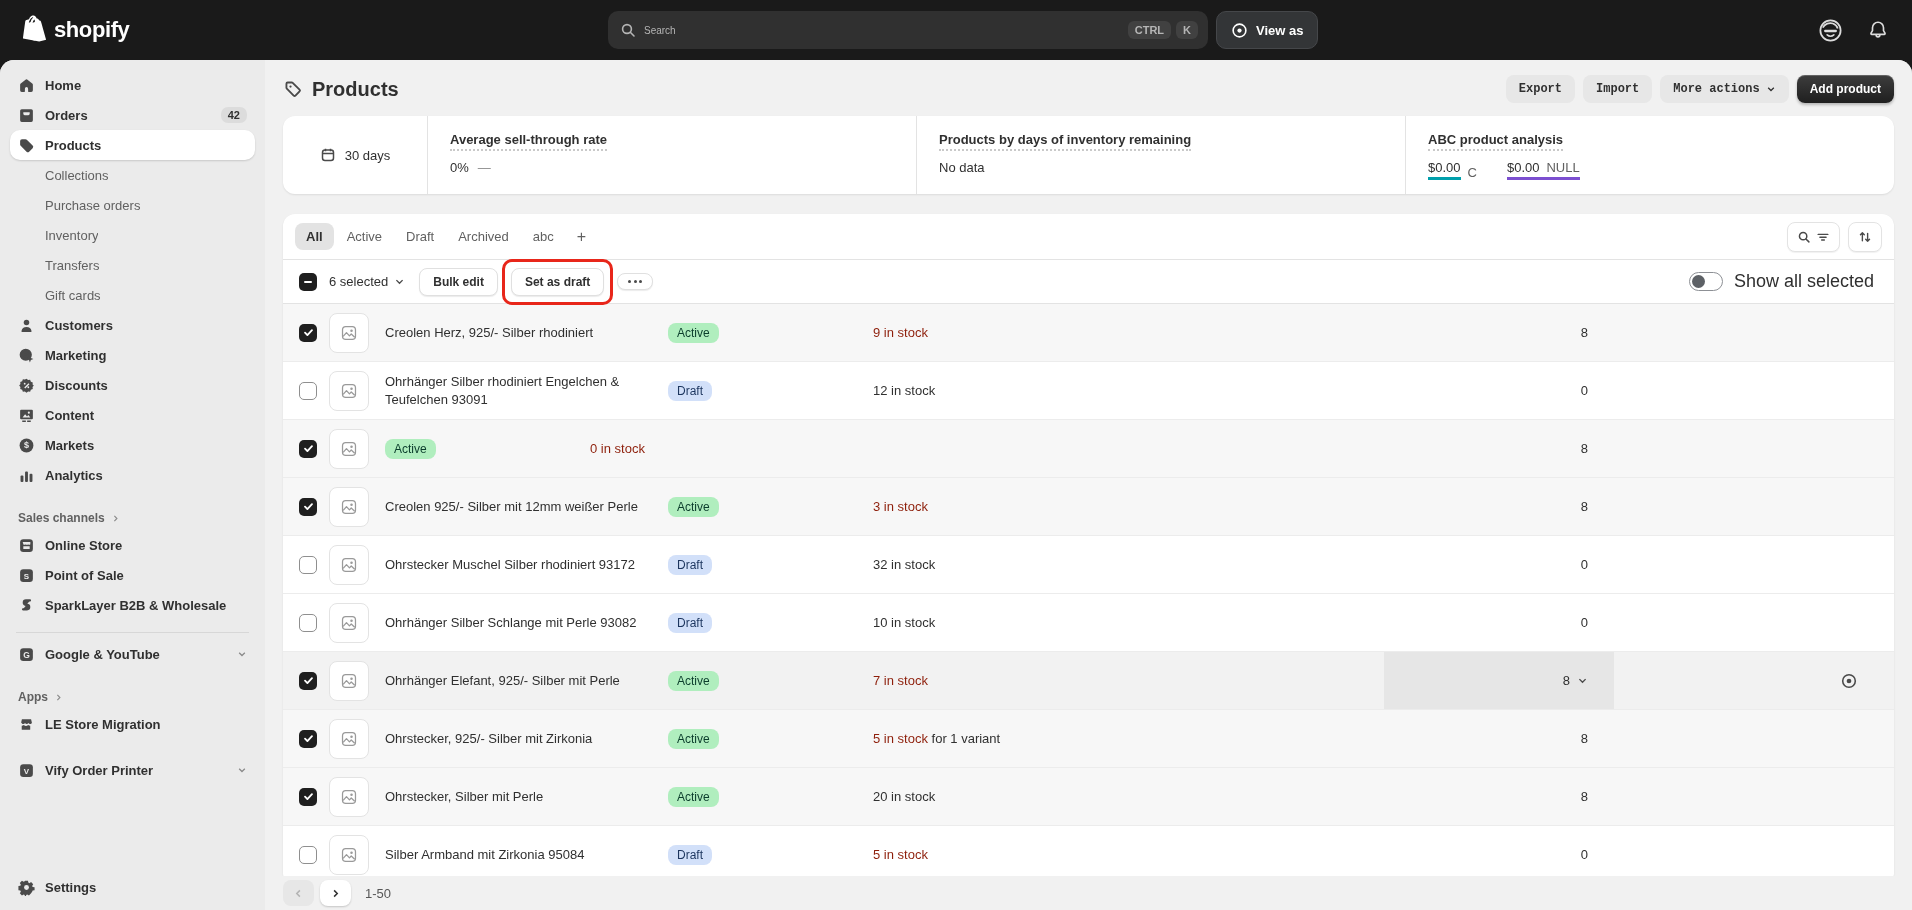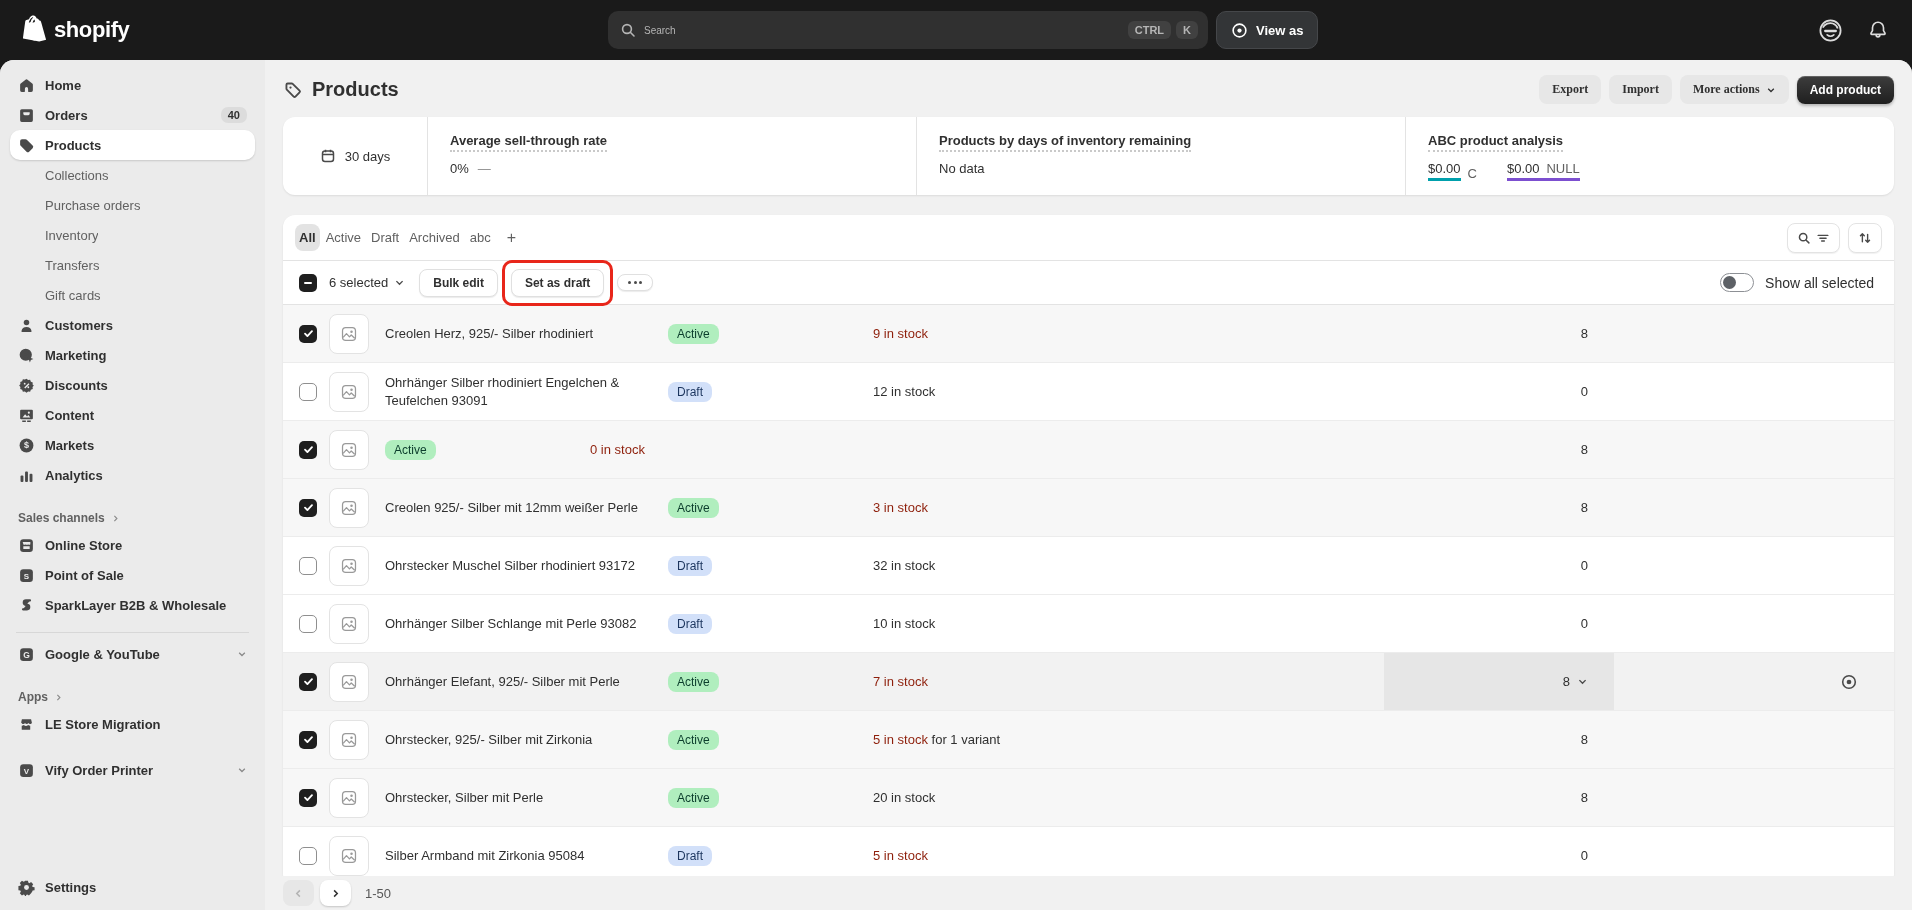--- a/index.html
+++ b/index.html
@@ -42,62 +42,62 @@
   .label-text{white-space:nowrap;overflow:hidden;text-overflow:ellipsis;text-align:right;}
   .settings-wrap{margin-top:auto;padding:0 10px;}
 
   
   .main{flex:1;position:relative;background:#f1f1f1;overflow:hidden;}
   .page-header{display:flex;align-items:center;padding:15px 18px 13px;}
   .page-title{display:flex;gap:9px;align-items:center;font-size:20px;font-weight:700;color:#303030;}
   .page-title .ic{width:20px;height:20px;color:#4a4a4a;display:flex;}
   .header-actions{margin-left:auto;display:flex;gap:8px;align-items:center;}
   .btn-gray{background:#e7e7e7;border:none;border-radius:8px;padding:7px 13px;font-size:12px;font-weight:600;
-    color:#303030;cursor:pointer;display:flex;align-items:center;gap:6px;font-family:Liberation Serif, serif;}
+    color:#303030;cursor:pointer;display:flex;align-items:center;gap:6px;font-family:Liberation Mono, monospace;}
   .btn-dark{background:linear-gradient(#3d3d3d,#1f1f1f);border:none;border-radius:8px;padding:7px 13px;
     font-size:12px;font-weight:600;color:#fff;cursor:pointer;box-shadow:0 2px 3px rgba(0,0,0,.25), inset 0 1px 0 rgba(255,255,255,.2);font-family:inherit;}
 
   .stats-card{margin:0 18px;background:#fff;border-radius:12px;box-shadow:0 1px 2px rgba(0,0,0,.09);
     display:flex;height:78px;overflow:hidden;}
   .stat-range{width:145px;border-right:1px solid #e3e3e3;display:flex;align-items:center;justify-content:center;
     gap:9px;font-size:13px;color:#303030;font-weight:500;cursor:pointer;flex:none;}
   .stat-range .ic{width:16px;height:16px;color:#4a4a4a;display:flex;}
   .stat{padding:14px 22px;border-right:1px solid #e3e3e3;flex:1;}
   .stat:last-child{border-right:none;}
   .stat-label{font-size:13px;font-weight:600;color:#303030;display:inline-block;
     border-bottom:2px dotted #c9c9c9;padding-bottom:2px;cursor:pointer;}
   .stat-value{margin-top:9px;font-size:13px;color:#303030;font-weight:500;}
   .dash{color:#8a8a8a;margin-left:9px;}
   .abc-item{display:inline-flex;margin-right:30px;padding-bottom:2px;border-bottom:3px solid transparent;font-weight:400;align-items:flex-end;}
   .abc-grade{color:#616161;margin-left:7px;}
 
   .table-card{margin:20px 18px 0;background:#fff;border-radius:12px;box-shadow:0 1px 2px rgba(0,0,0,.09);overflow:hidden;}
   .tabs-row{height:46px;display:flex;align-items:center;padding:0 12px;border-bottom:1px solid #e3e3e3;}
-  .tab{padding:6px 4px;border-radius:8px;font-size:13px;color:#616161;font-weight:500;margin-right:2px;cursor:pointer;background:none;border:none;font-family:inherit;}
+  .tab{padding:6px 11px;border-radius:8px;font-size:13px;color:#616161;font-weight:500;margin-right:2px;cursor:pointer;background:none;border:none;font-family:inherit;}
   .tab.active{background:#e3e3e3;color:#303030;font-weight:600;}
   .tab-add{color:#616161;font-size:16px;padding:4px 10px;cursor:pointer;background:none;border:none;font-family:inherit;}
   .tabs-actions{margin-left:auto;display:flex;gap:8px;}
   .icon-btn{height:30px;border:1px solid #e3e3e3;border-radius:8px;background:#fff;display:flex;align-items:center;
     justify-content:center;gap:5px;padding:0 9px;box-shadow:0 1px 1px rgba(0,0,0,.06);cursor:pointer;color:#4a4a4a;}
 
   .bulk-row{height:44px;display:flex;align-items:center;padding:0 16px;border-bottom:1px solid #e3e3e3;background:#fff;}
   .checkbox{width:18px;height:18px;border-radius:5px;display:flex;align-items:center;justify-content:center;cursor:pointer;flex:none;}
   .checkbox.on{background:#1f1f1f;color:#fff;}
   .checkbox.off{background:#fff;border:1.5px solid #8f8f8f;}
   .sel-label{margin:0 6px 0 12px;font-size:13px;font-weight:500;color:#303030;}
   .sel-caret{color:#4a4a4a;display:flex;margin-right:14px;}
   .pill-btn{background:#fff;border:1px solid #e0e0e0;box-shadow:0 1px 1px rgba(0,0,0,.08);border-radius:8px;
     padding:6px 13px;font-size:12px;font-weight:600;color:#303030;cursor:pointer;font-family:inherit;}
   .red-box{display:inline-flex;border:3px solid #e8261a;border-radius:10px;padding:2px;margin:0 4px;}
   .dots-btn{width:36px;display:flex;align-items:center;justify-content:center;gap:2.5px;padding:6px 0;}
   .dot{width:3px;height:3px;border-radius:50%;background:#4a4a4a;}
   .bulk-right{margin-left:auto;display:flex;align-items:center;gap:11px;padding-right:4px;}
   .toggle{width:34px;height:19px;border:1px solid #8d9095;border-radius:10px;background:#fff;position:relative;cursor:pointer;flex:none;}
   .toggle .knob{position:absolute;left:2px;top:2px;width:13px;height:13px;border-radius:50%;background:#5d6166;}
-  .toggle-label{font-size:14px;color:#303030;font-weight:500;}
+  .toggle-label{font-size:18px;color:#303030;font-weight:500;}
 
   .prow{height:58px;display:flex;align-items:center;border-bottom:1px solid #ececec;background:#fff;font-size:13px;cursor:pointer;}
   .prow.sel{background:#f7f7f7;}
   .prow.hov{background:#f2f2f2;}
   .c-check{flex:0 0 46px;padding-left:16px;display:flex;align-items:center;}
   .c-thumb{flex:0 0 56px;display:flex;align-items:center;}
   .thumb{width:40px;height:40px;border:1px solid #e3e3e3;border-radius:8px;background:#fff;display:flex;
     align-items:center;justify-content:center;color:#9a9a9a;}
   .c-name{flex:0 0 283px;color:#303030;font-weight:500;line-height:1.35;padding-right:14px;}
   .c-status{flex:0 0 205px;}
@@ -185,21 +185,21 @@
           <span class="label-text">Home</span>
         </div>
         <div class="nav-item">
           <span class="ic">
             <svg viewBox="0 0 16 16">
               <path d="M3.5 2h9A1.5 1.5 0 0 1 14 3.5v9a1.5 1.5 0 0 1-1.5 1.5h-9A1.5 1.5 0 0 1 2 12.5v-9A1.5 1.5 0 0 1 3.5 2z"></path>
               <path fill="#ebebeb" d="M5 5h6v1.4A1.3 1.3 0 0 1 9.7 7.7H6.3A1.3 1.3 0 0 1 5 6.4z"></path>
             </svg>
           </span>
           <span class="label-text">Orders</span>
-          <span class="nav-badge">40</span>
+          <span class="nav-badge">42</span>
         </div>
         <div class="nav-item active">
           <span class="ic">
             <svg viewBox="0 0 16 16" fill="none" stroke="currentColor" stroke-width="1.5">
               <path d="M2.75 3.75a1 1 0 0 1 1-1h3.3a1 1 0 0 1 .7.3l5.5 5.5a1 1 0 0 1 0 1.4l-3.3 3.3a1 1 0 0 1-1.4 0l-5.5-5.5a1 1 0 0 1-.3-.7z"></path>
               <circle cx="6" cy="6" r=".9" fill="currentColor" stroke="none"></circle>
             </svg>
           </span>
           <span class="label-text">Products</span>
         </div>

